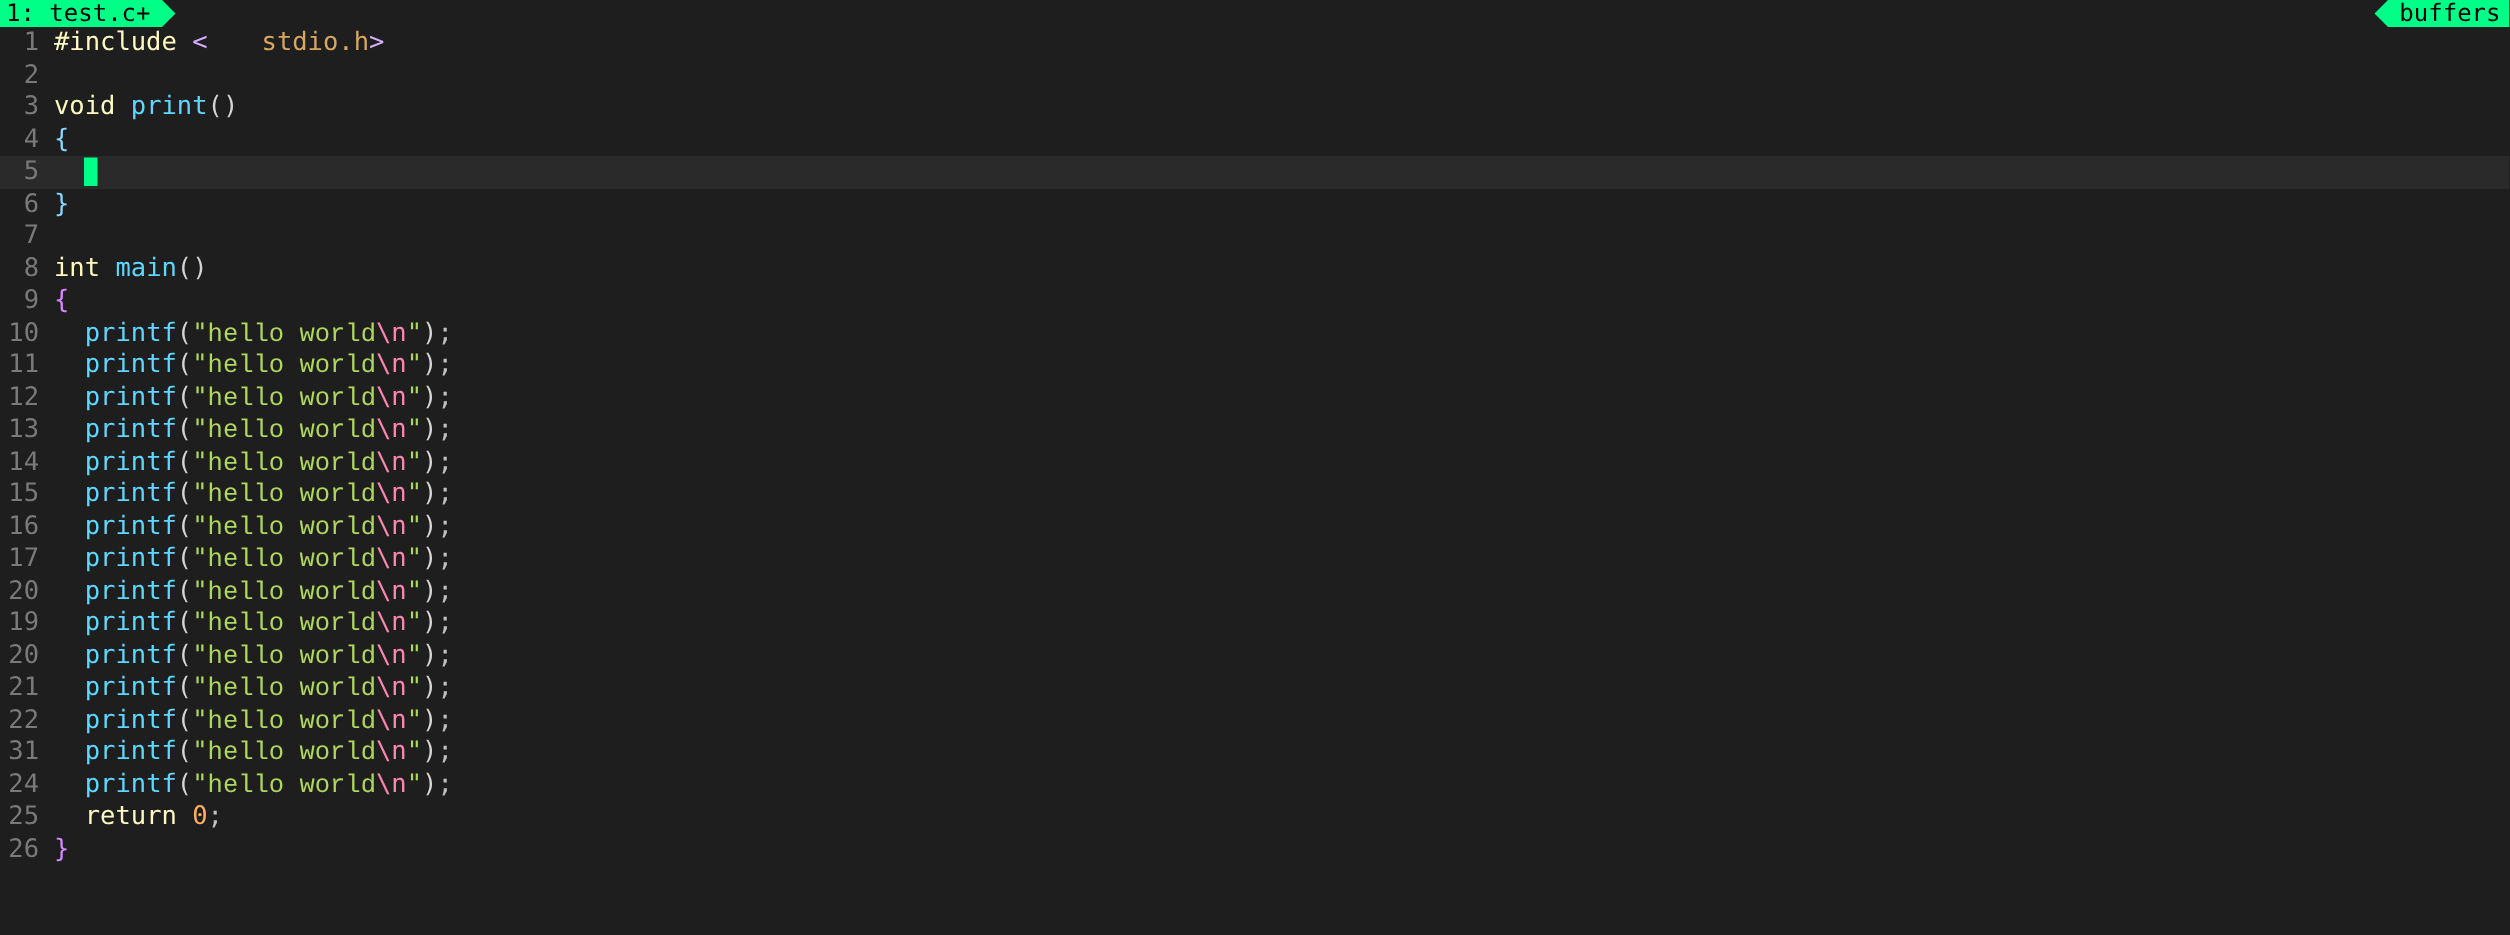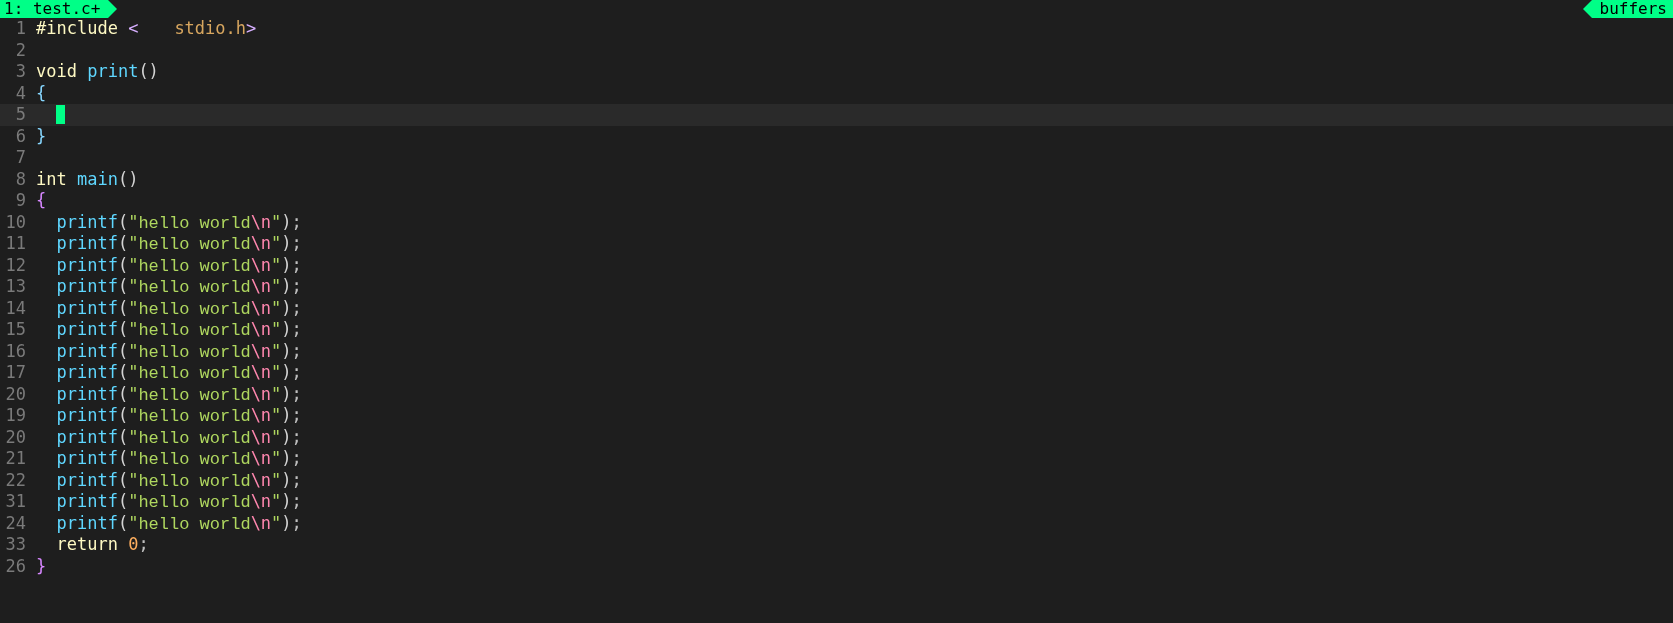--- a/index.html
+++ b/index.html
@@ -134,15 +134,15 @@
     <div class="line"><span class="gutter">15</span><span class="code"><span class="plain">  </span><span class="fn-blue">printf</span><span class="paren">(</span><span class="dq">"</span><span class="str">hello world</span><span class="esc">\n</span><span class="dq">"</span><span class="paren">)</span><span class="punct">;</span></span></div>
     <div class="line"><span class="gutter">16</span><span class="code"><span class="plain">  </span><span class="fn-blue">printf</span><span class="paren">(</span><span class="dq">"</span><span class="str">hello world</span><span class="esc">\n</span><span class="dq">"</span><span class="paren">)</span><span class="punct">;</span></span></div>
     <div class="line"><span class="gutter">17</span><span class="code"><span class="plain">  </span><span class="fn-blue">printf</span><span class="paren">(</span><span class="dq">"</span><span class="str">hello world</span><span class="esc">\n</span><span class="dq">"</span><span class="paren">)</span><span class="punct">;</span></span></div>
     <div class="line"><span class="gutter">20</span><span class="code"><span class="plain">  </span><span class="fn-blue">printf</span><span class="paren">(</span><span class="dq">"</span><span class="str">hello world</span><span class="esc">\n</span><span class="dq">"</span><span class="paren">)</span><span class="punct">;</span></span></div>
     <div class="line"><span class="gutter">19</span><span class="code"><span class="plain">  </span><span class="fn-blue">printf</span><span class="paren">(</span><span class="dq">"</span><span class="str">hello world</span><span class="esc">\n</span><span class="dq">"</span><span class="paren">)</span><span class="punct">;</span></span></div>
     <div class="line"><span class="gutter">20</span><span class="code"><span class="plain">  </span><span class="fn-blue">printf</span><span class="paren">(</span><span class="dq">"</span><span class="str">hello world</span><span class="esc">\n</span><span class="dq">"</span><span class="paren">)</span><span class="punct">;</span></span></div>
     <div class="line"><span class="gutter">21</span><span class="code"><span class="plain">  </span><span class="fn-blue">printf</span><span class="paren">(</span><span class="dq">"</span><span class="str">hello world</span><span class="esc">\n</span><span class="dq">"</span><span class="paren">)</span><span class="punct">;</span></span></div>
     <div class="line"><span class="gutter">22</span><span class="code"><span class="plain">  </span><span class="fn-blue">printf</span><span class="paren">(</span><span class="dq">"</span><span class="str">hello world</span><span class="esc">\n</span><span class="dq">"</span><span class="paren">)</span><span class="punct">;</span></span></div>
     <div class="line"><span class="gutter">31</span><span class="code"><span class="plain">  </span><span class="fn-blue">printf</span><span class="paren">(</span><span class="dq">"</span><span class="str">hello world</span><span class="esc">\n</span><span class="dq">"</span><span class="paren">)</span><span class="punct">;</span></span></div>
     <div class="line"><span class="gutter">24</span><span class="code"><span class="plain">  </span><span class="fn-blue">printf</span><span class="paren">(</span><span class="dq">"</span><span class="str">hello world</span><span class="esc">\n</span><span class="dq">"</span><span class="paren">)</span><span class="punct">;</span></span></div>
-    <div class="line"><span class="gutter">33</span><span class="code"><span class="plain">  </span><span class="kw-red">return </span><span class="num">0</span><span class="punct">;</span></span></div>
+    <div class="line"><span class="gutter">25</span><span class="code"><span class="plain">  </span><span class="kw-red">return </span><span class="num">0</span><span class="punct">;</span></span></div>
     <div class="line"><span class="gutter">26</span><span class="code"><span class="brace2">}</span></span></div>
   </div>
 
 </body></html>

